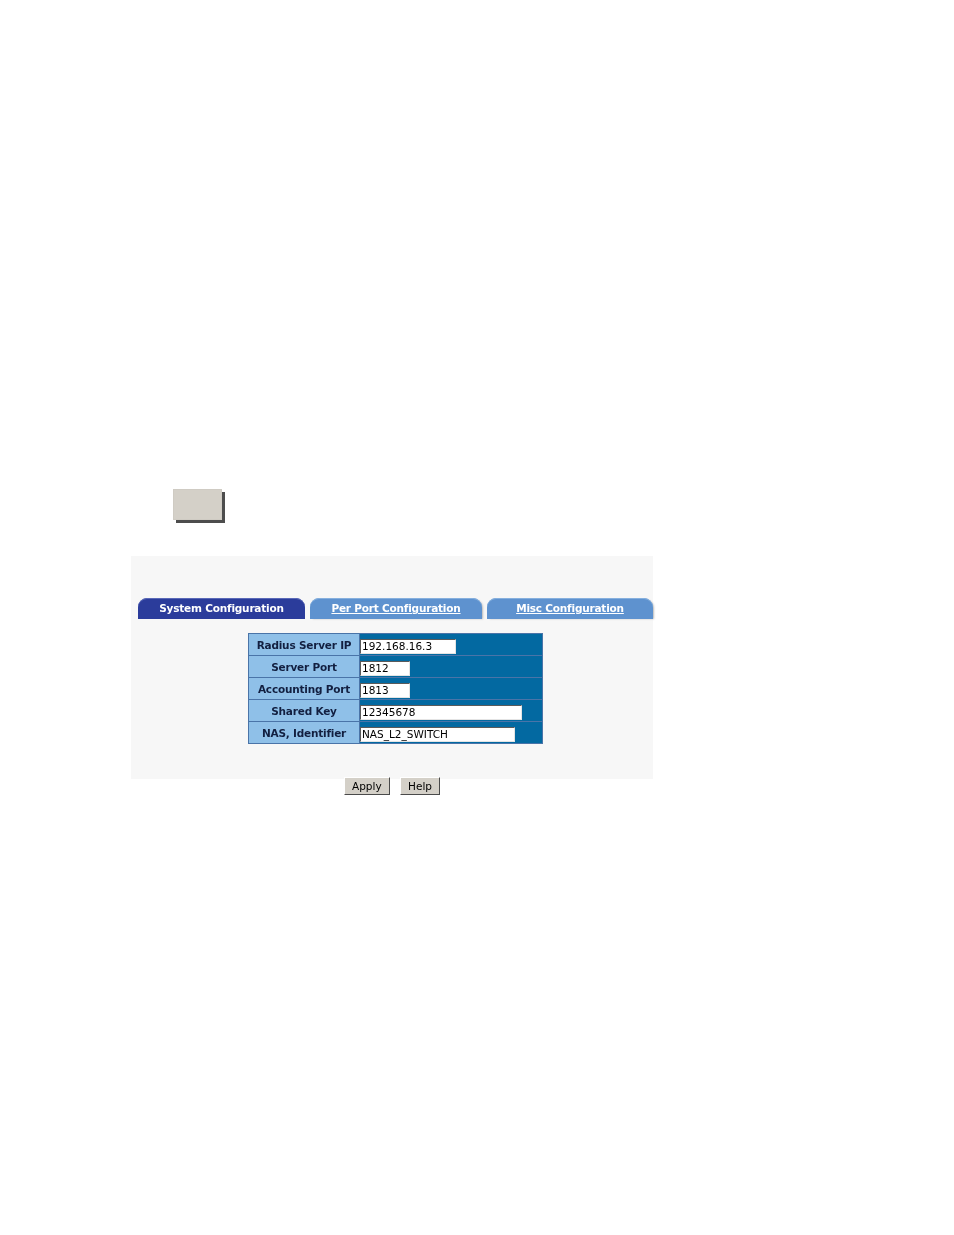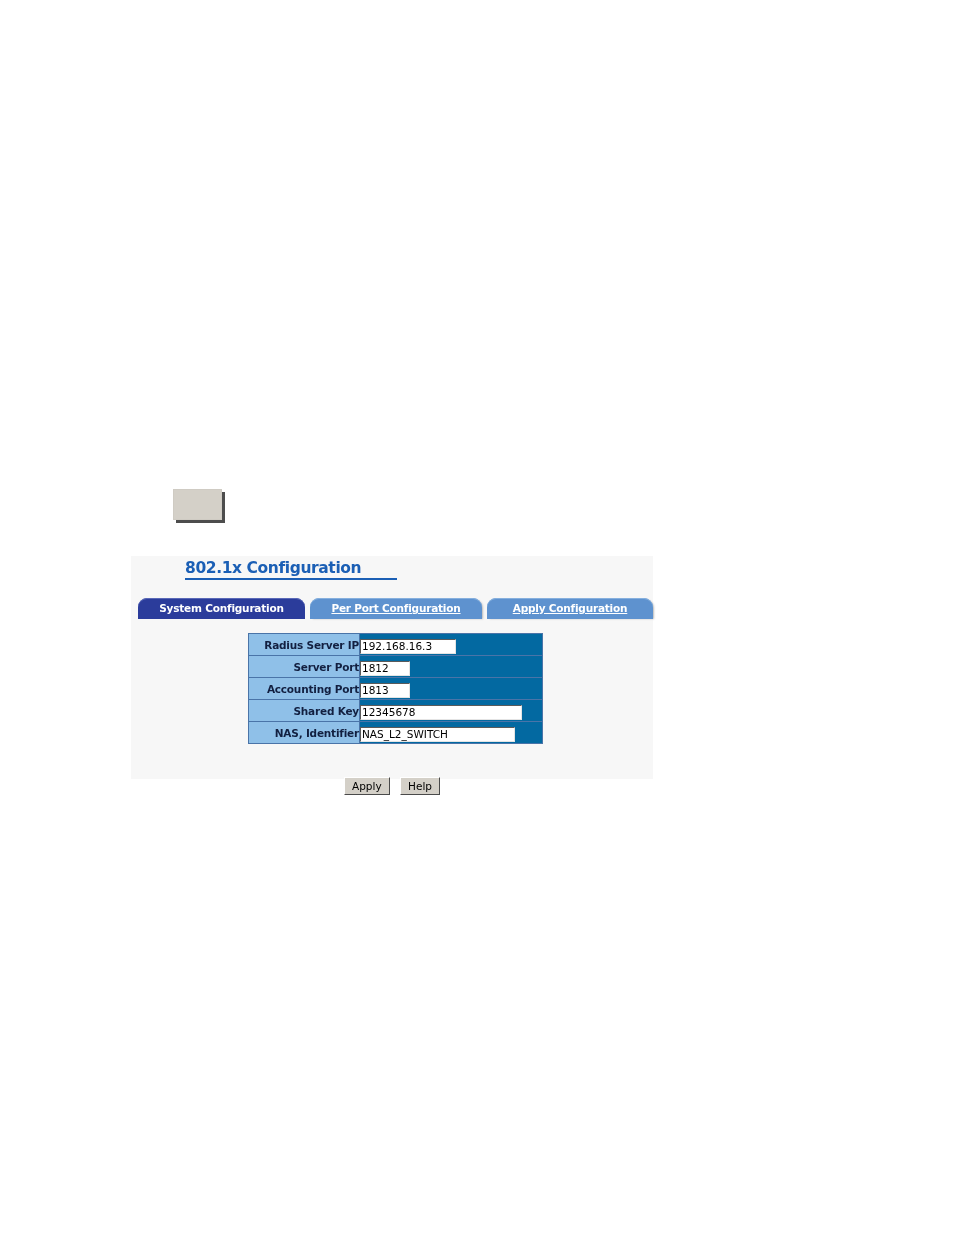--- a/index.html
+++ b/index.html
@@ -120,21 +120,21 @@
     padding: 0;
     vertical-align: middle;
   }
   td.label-cell {
     width: 110px;
     background: #8fc0e8;
     color: #121f40;
     font-family: "DejaVu Sans", sans-serif;
     font-size: 10.5px;
     font-weight: bold;
-    text-align: right;
+    text-align: center;
     letter-spacing: -0.2px;
     white-space: nowrap;
   }
   td.field-cell {
     background: #0369a1;
     padding-left: 3px;
   }
 
   
   input.win-input {
@@ -182,34 +182,30 @@
     line-height: 16px;
   }
 </style>
 </head>
 <body>
 
 <div id="grey-box"></div>
 
 <div id="config-panel">
 
-  <div class="panel-title-wrap">
-    <div class="panel-title">802.1x Configuration</div>
-    <div class="panel-title-rule"></div>
-  </div>
 
   <div id="tab-strip">
     <div class="tab active" id="tab-system">
       <span>System Configuration</span>
     </div>
     <div class="tab inactive" id="tab-perport">
       <span>Per Port Configuration</span>
     </div>
     <div class="tab inactive" id="tab-misc">
-      <span>Apply Configuration</span>
+      <span>Misc Configuration</span>
     </div>
   </div>
 
   <table id="settings-table">
     <tbody>
       <tr>
         <td class="label-cell">Radius Server IP</td>
         <td class="field-cell">
           <input class="win-input w-ip" type="text" value="192.168.16.3" style="">
         </td>

